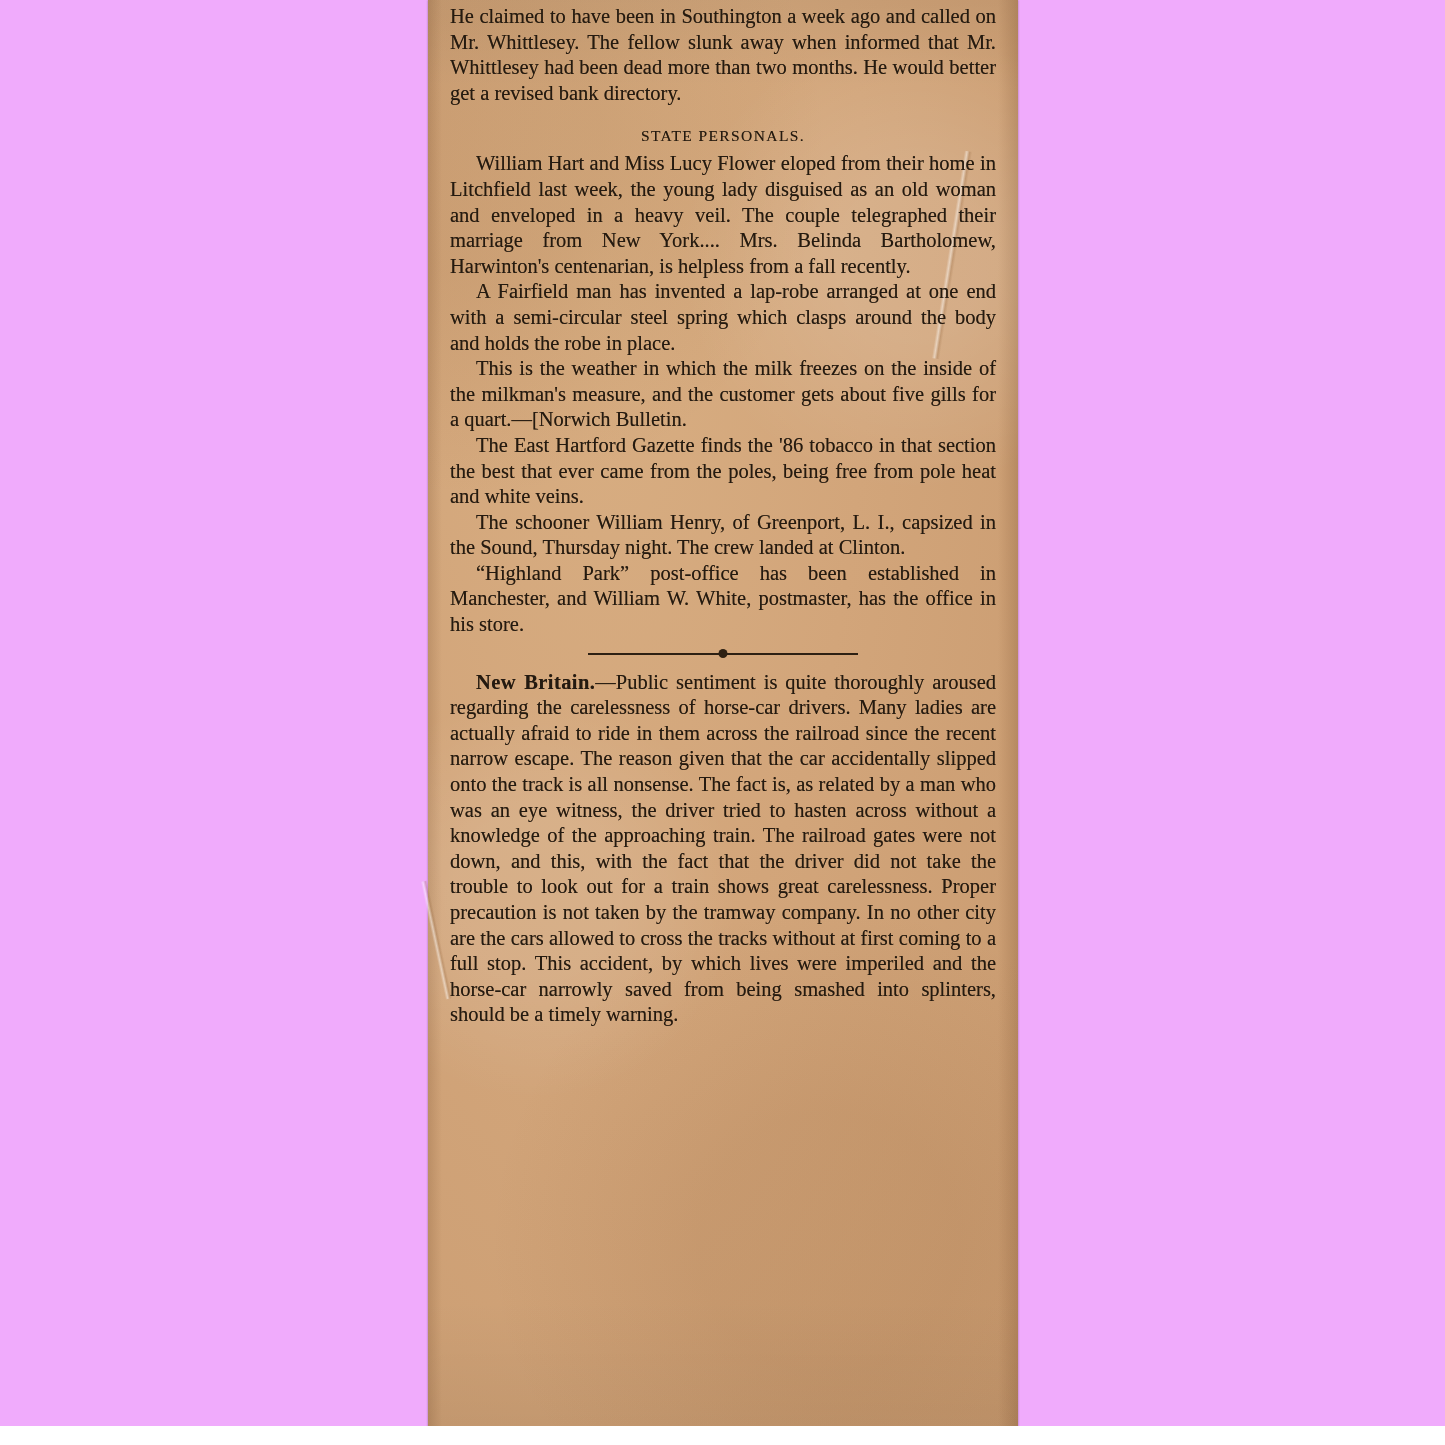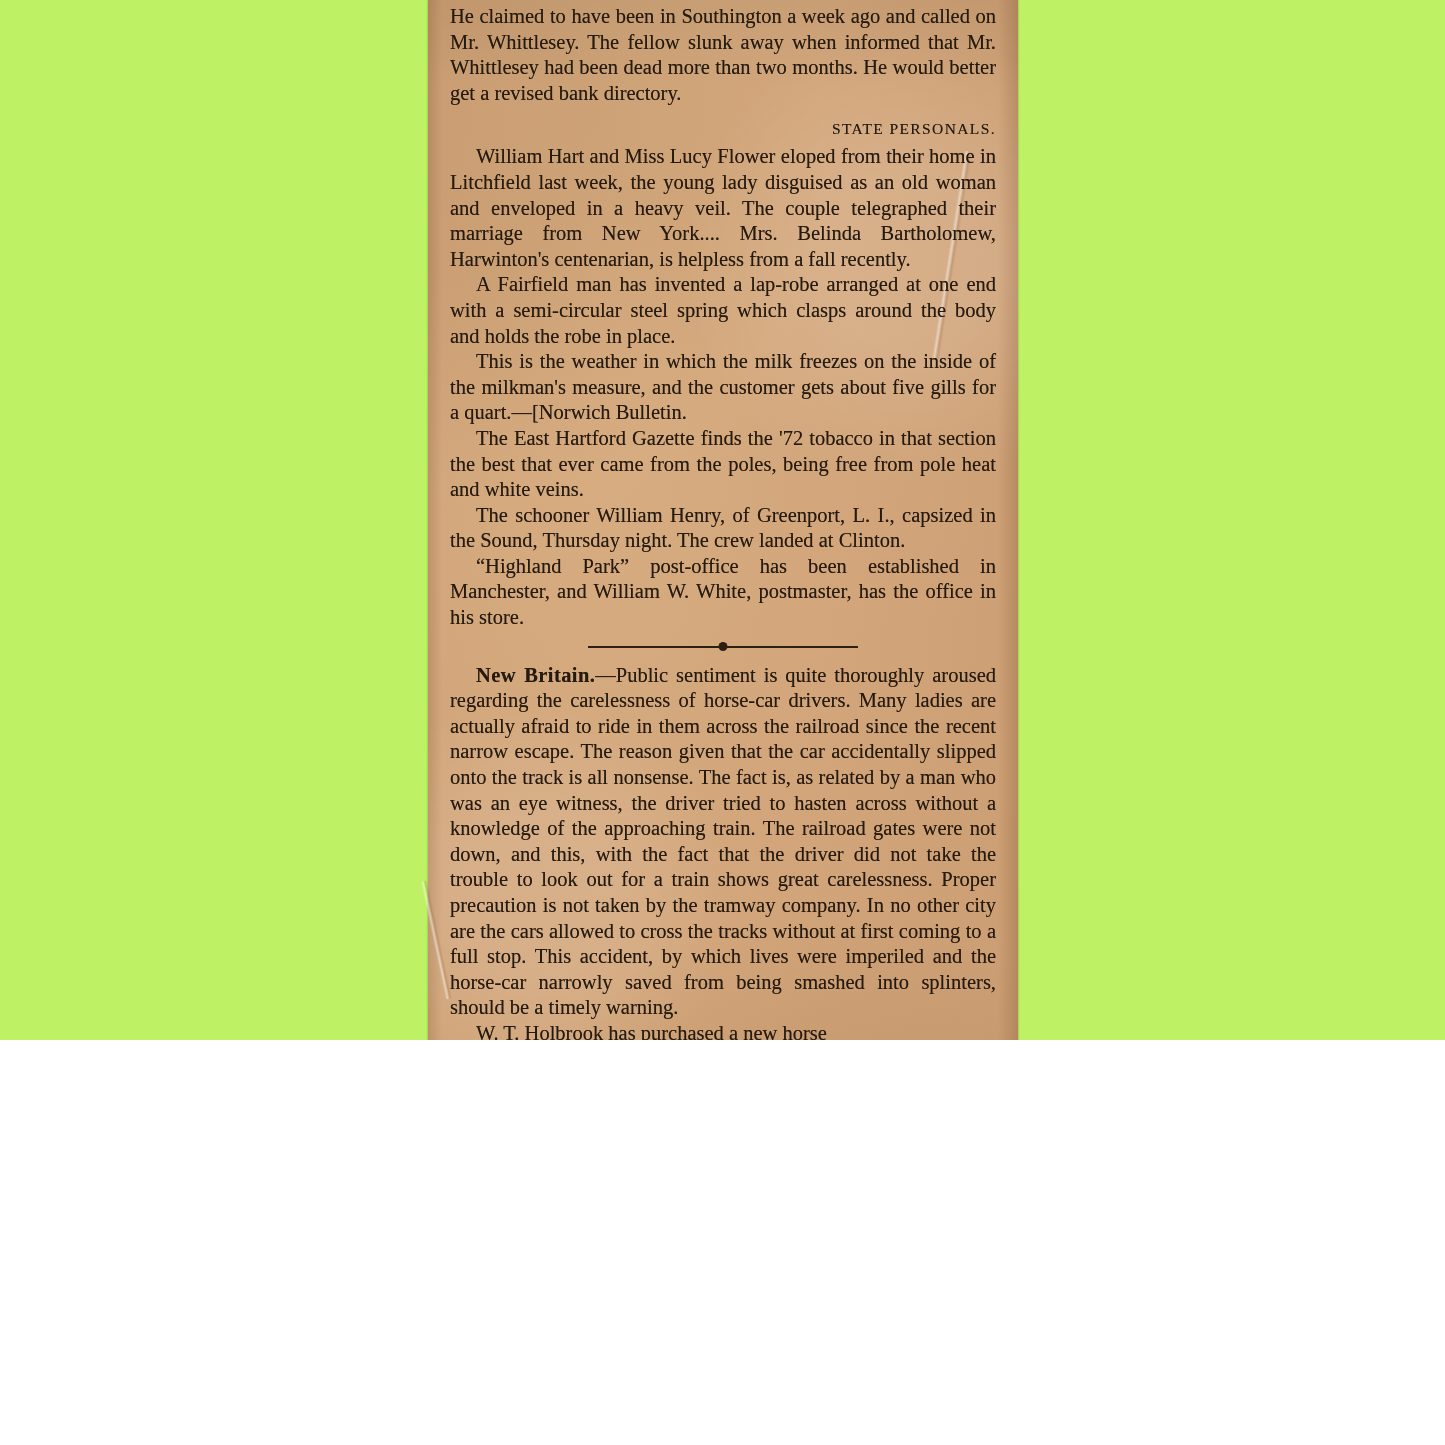--- a/index.html
+++ b/index.html
@@ -3,22 +3,22 @@
 <meta charset="utf-8">
 <style>
   html, body {
     margin: 0;
     padding: 0;
     background: #ffffff;
   }
   #page {
     position: relative;
     width: 1445px;
-    height: 1040px;
-    background: #bef264;
+    height: 1426px;
+    background: #f0abfc;
     overflow: hidden;
   }
   
   #clipping {
     position: absolute;
     left: 428px;
     top: 0px;
     width: 590px;
     height: 1445px;
     background:
@@ -59,25 +59,25 @@
     font-size: 20.5px;
     line-height: 25.6px;
     text-align: justify;
     text-justify: inter-word;
     color: #241a10;
     text-shadow: 0 0 0.4px rgba(40,25,10,0.55);
   }
   p.indent { text-indent: 26px; }
   p.nolead { text-indent: 0; }
   .hdr {
-    text-align: right;
+    text-align: center;
     font-size: 15.5px;
     letter-spacing: 1.4px;
     line-height: 28px;
-    margin: 9px 0 1px 0;
+    margin: 16px 0 1px 0;
     text-transform: uppercase;
   }
   .lead-name {
     font-weight: bold;
     letter-spacing: 0.4px;
   }
   .divider {
     position: relative;
     height: 26px;
     margin: 4px 0 2px 0;
@@ -113,28 +113,27 @@
 
     <div id="content">
 
       <p class="nolead blk">He claimed to have been in Southington a week ago and called on Mr. Whittlesey. The fellow slunk away when informed that Mr. Whittlesey had been dead more than two months. He would better get a revised bank directory.</p>
 
       <div class="hdr">STATE PERSONALS.</div>
       <p class="indent blk">William Hart and Miss Lucy Flower eloped from their home in Litchfield last week, the young lady disguised as an old woman and enveloped in a heavy veil. The couple telegraphed their marriage from New York.... Mrs. Belinda Bartholomew, Harwinton's centenarian, is helpless from a fall recently.</p>
 
       <p class="indent blk">A Fairfield man has invented a lap-robe arranged at one end with a semi-circular steel spring which clasps around the body and holds the robe in place.</p>
       <p class="indent blk">This is the weather in which the milk freezes on the inside of the milkman's measure, and the customer gets about five gills for a quart.—[Norwich Bulletin.</p>
-      <p class="indent blk">The East Hartford Gazette finds the '72 tobacco in that section the best that ever came from the poles, being free from pole heat and white veins.</p>
+      <p class="indent blk">The East Hartford Gazette finds the '86 tobacco in that section the best that ever came from the poles, being free from pole heat and white veins.</p>
       <p class="indent blk">The schooner William Henry, of Greenport, L. I., capsized in the Sound, Thursday night. The crew landed at Clinton.</p>
       <p class="indent blk">“Highland Park” post-office has been established in Manchester, and William W. White, postmaster, has the office in his store.</p>
 
       <div class="divider">
         <div class="bar"></div>
         <div class="dot"></div>
       </div>
 
       <p class="indent blk"><span class="lead-name">New Britain.</span><span>—</span><span>Public sentiment is quite thoroughly aroused regarding the carelessness of horse-car drivers. Many ladies are actually afraid to ride in them across the railroad since the recent narrow escape. The reason given that the car accidentally slipped onto the track is all nonsense. The fact is, as related by a man who was an eye witness, the driver tried to hasten across without a knowledge of the approaching train. The railroad gates were not down, and this, with the fact that the driver did not take the trouble to look out for a train shows great carelessness. Proper precaution is not taken by the tramway company. In no other city are the cars allowed to cross the tracks without at first coming to a full stop. This accident, by which lives were imperiled and the horse-car narrowly saved from being smashed into splinters, should be a timely warning.</span></p>
 
-      <p class="indent blk">W. T. Holbrook has purchased a new horse</p>
 
     </div>
   </div>
 </div>
 
 </body></html>

